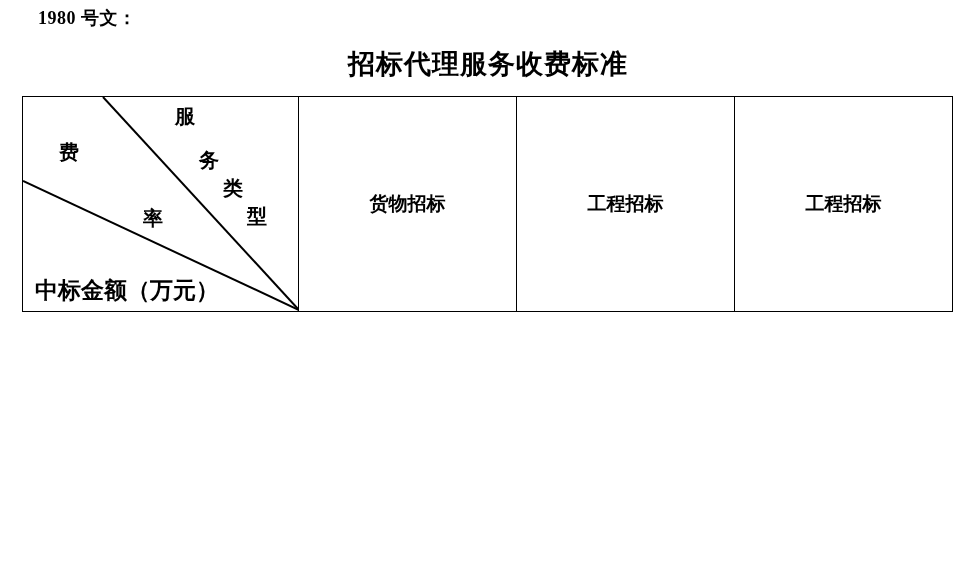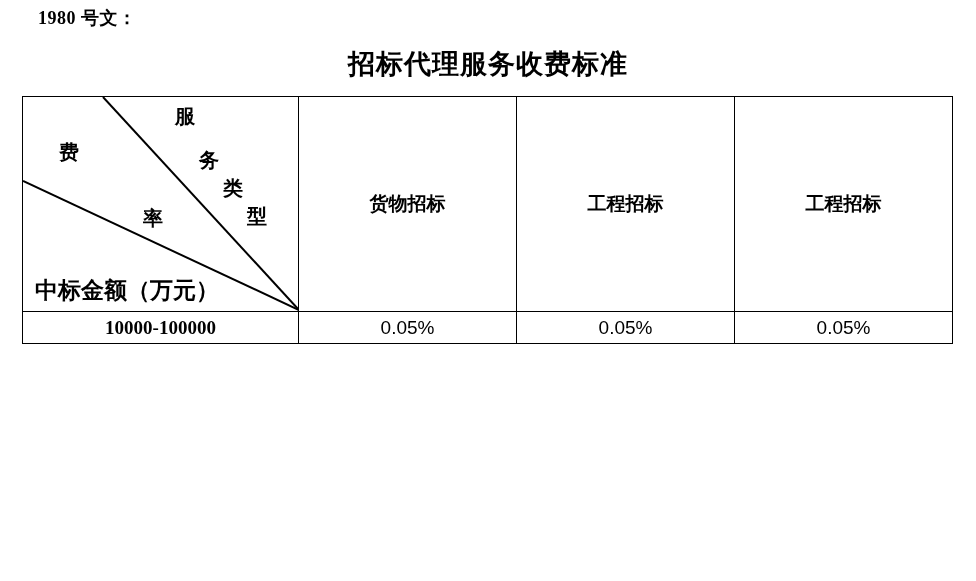--- a/index.html
+++ b/index.html
@@ -174,23 +174,17 @@
               <span class="lbl-fee">费</span>
               <span class="lbl-rate">率</span>
               <span class="lbl-amount">中标金额（万元）</span>
             </div>
           </td>
           <td class="head-cell">货物招标</td>
           <td class="head-cell">工程招标</td>
           <td class="head-cell">工程招标</td>
         </tr>
 
-        <tr>
-          <td class="row-label">10000-100000</td>
-          <td class="row-val">0.05%</td>
-          <td class="row-val">0.05%</td>
-          <td class="row-val">0.05%</td>
-        </tr>
       </tbody>
     </table>
   </div>
 
 </div>
 
 </body></html>

